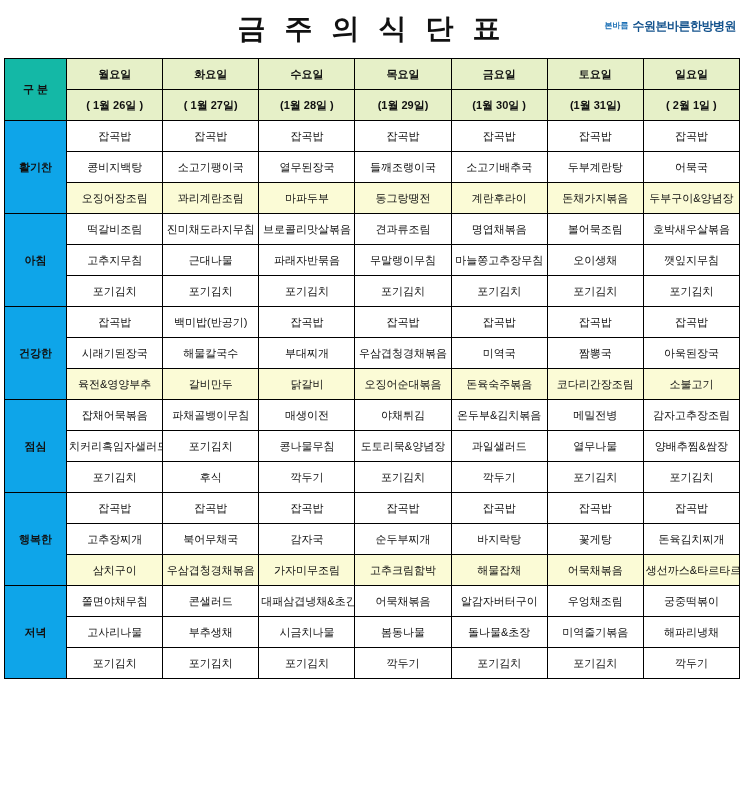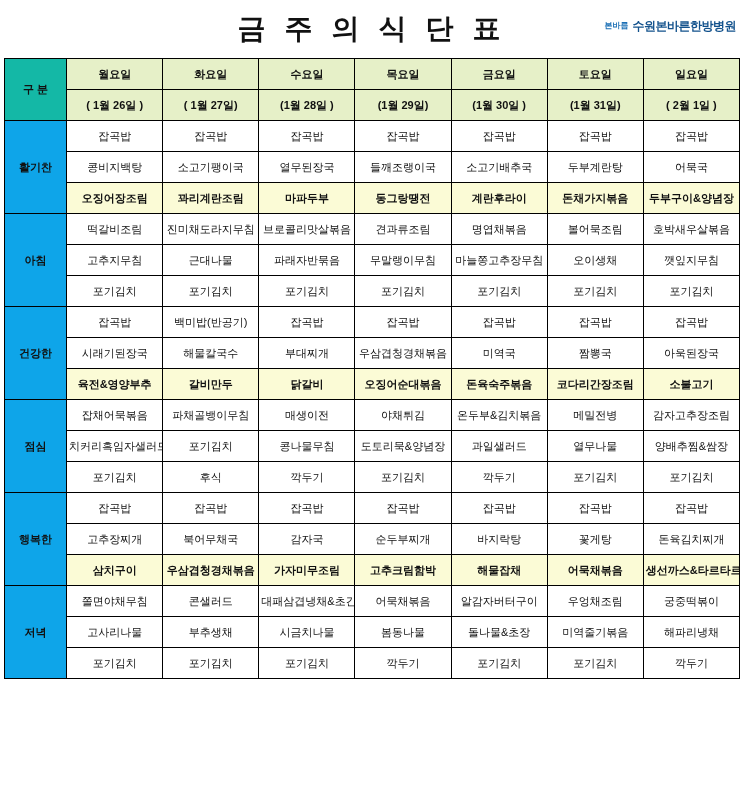--- a/index.html
+++ b/index.html
@@ -93,21 +93,21 @@
     font-size: 12px;
   }
   .sec-label {
     background: #0ea5e9;
     font-weight: bold;
     font-size: 12px;
     color: #111;
   }
   .highlight {
     background: #fbfbd6;
-    font-weight: bold;
+    font-weight: normal;
     color: #b4262a;
   }
   .tiny { font-size: 9px; }
   .sec-top td { border-top: 2px solid #000; }
 </style>
 </head>
 <body>
 
 <div id="page">
 

